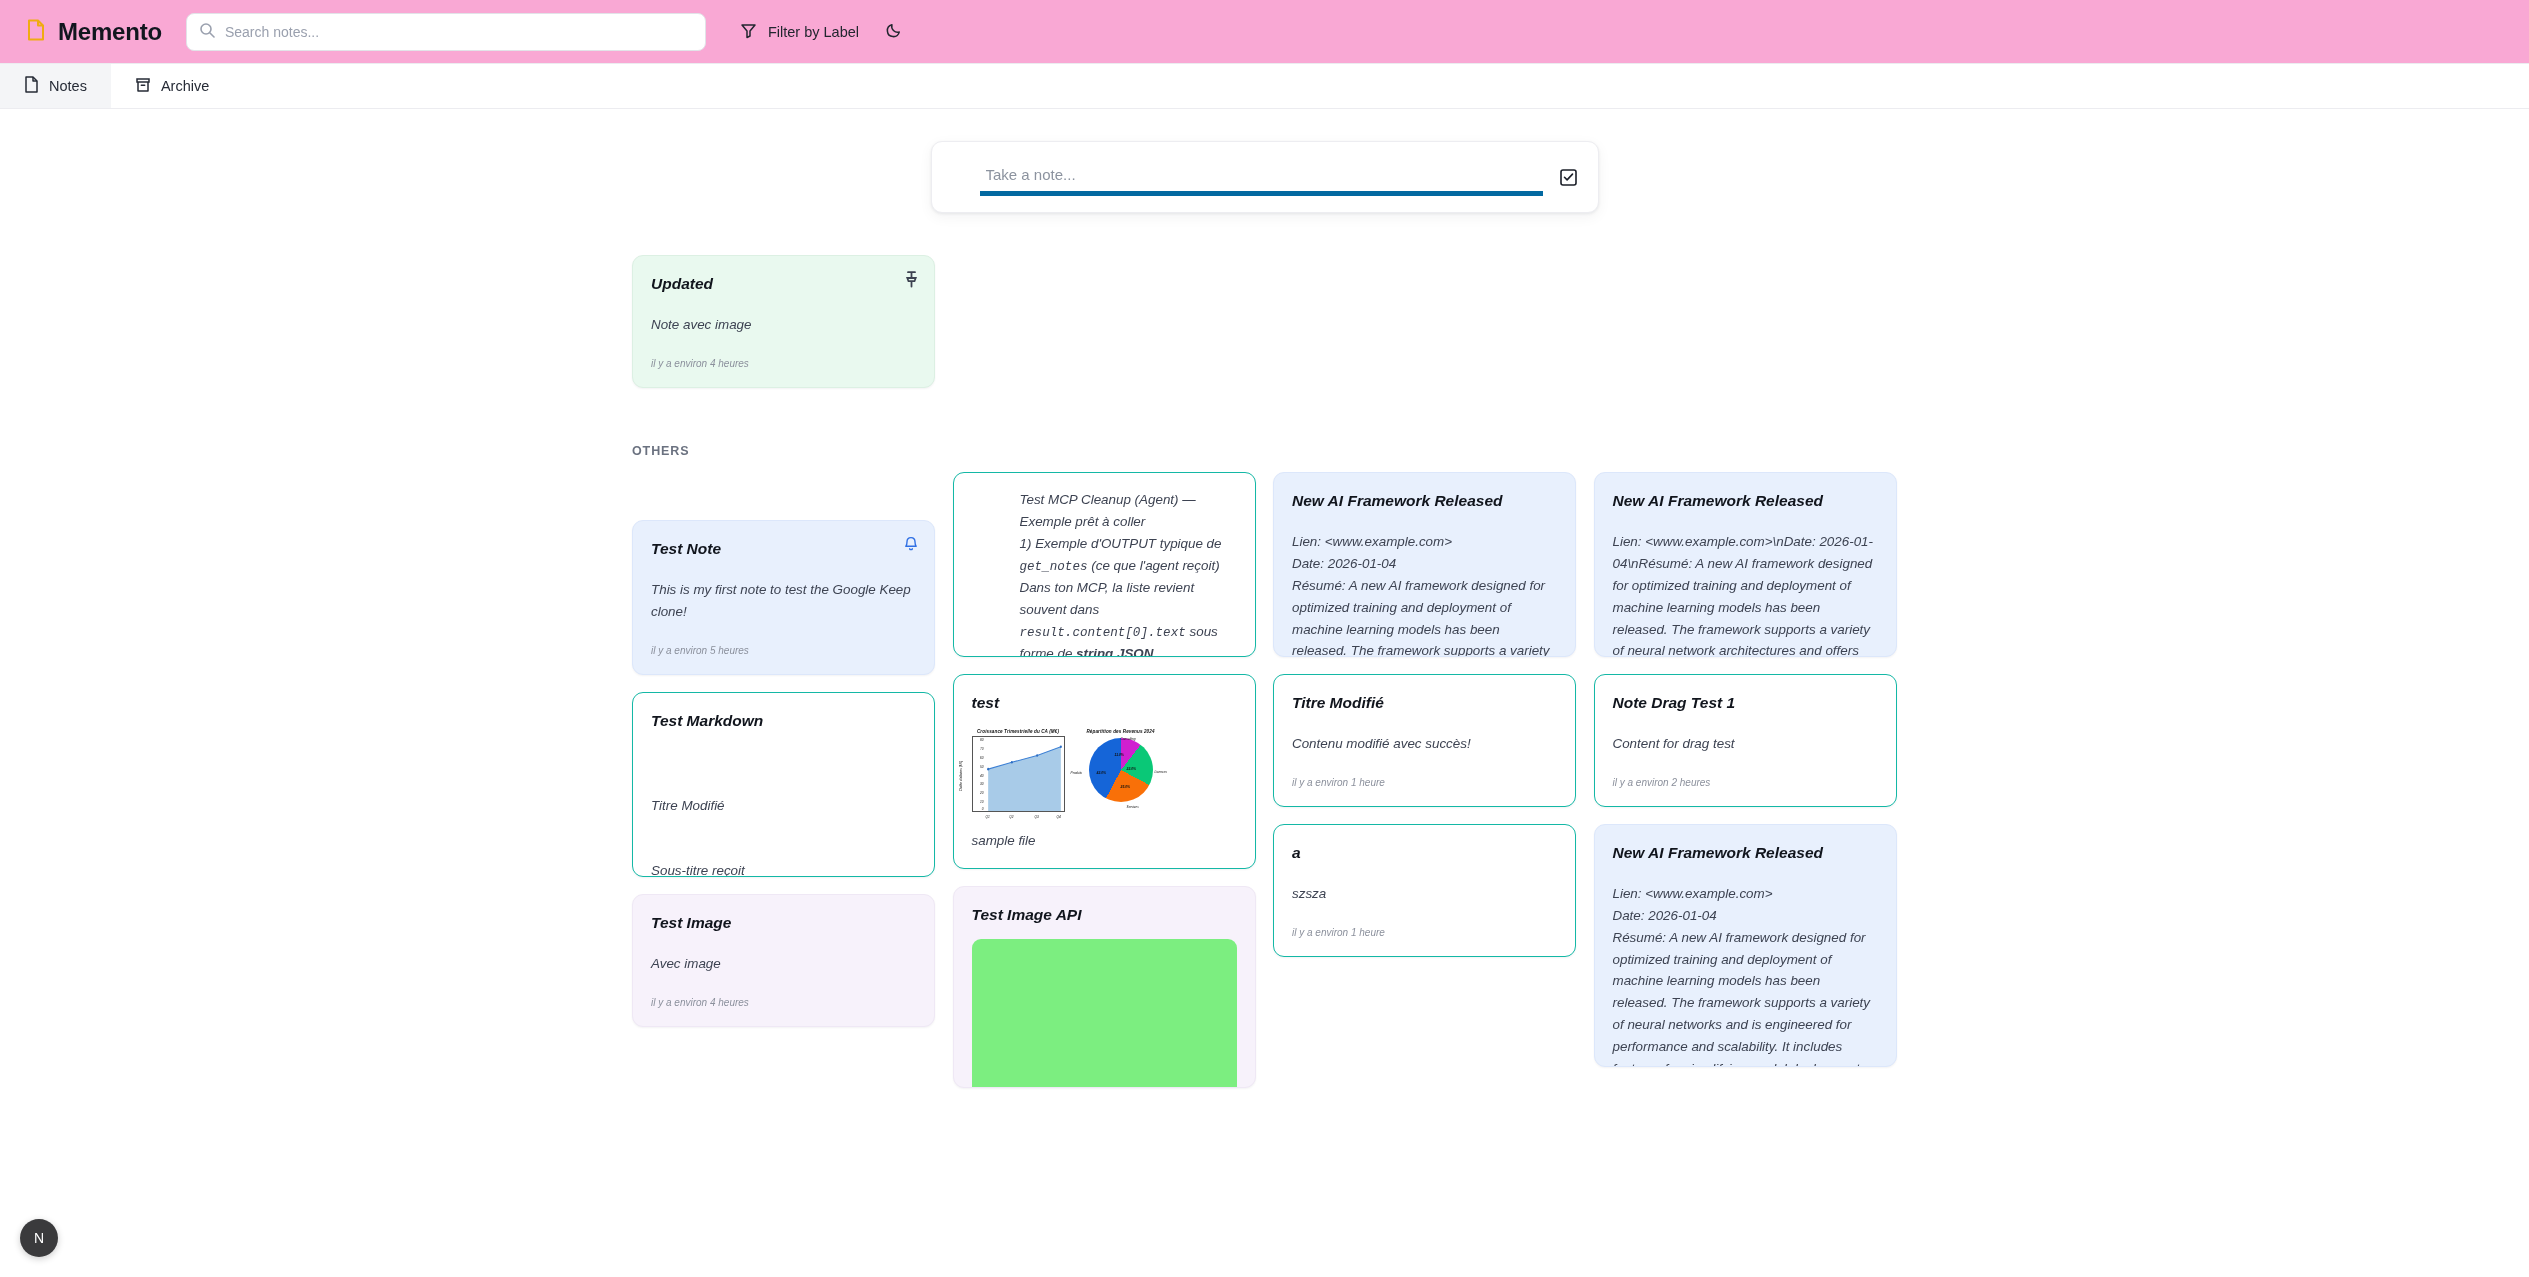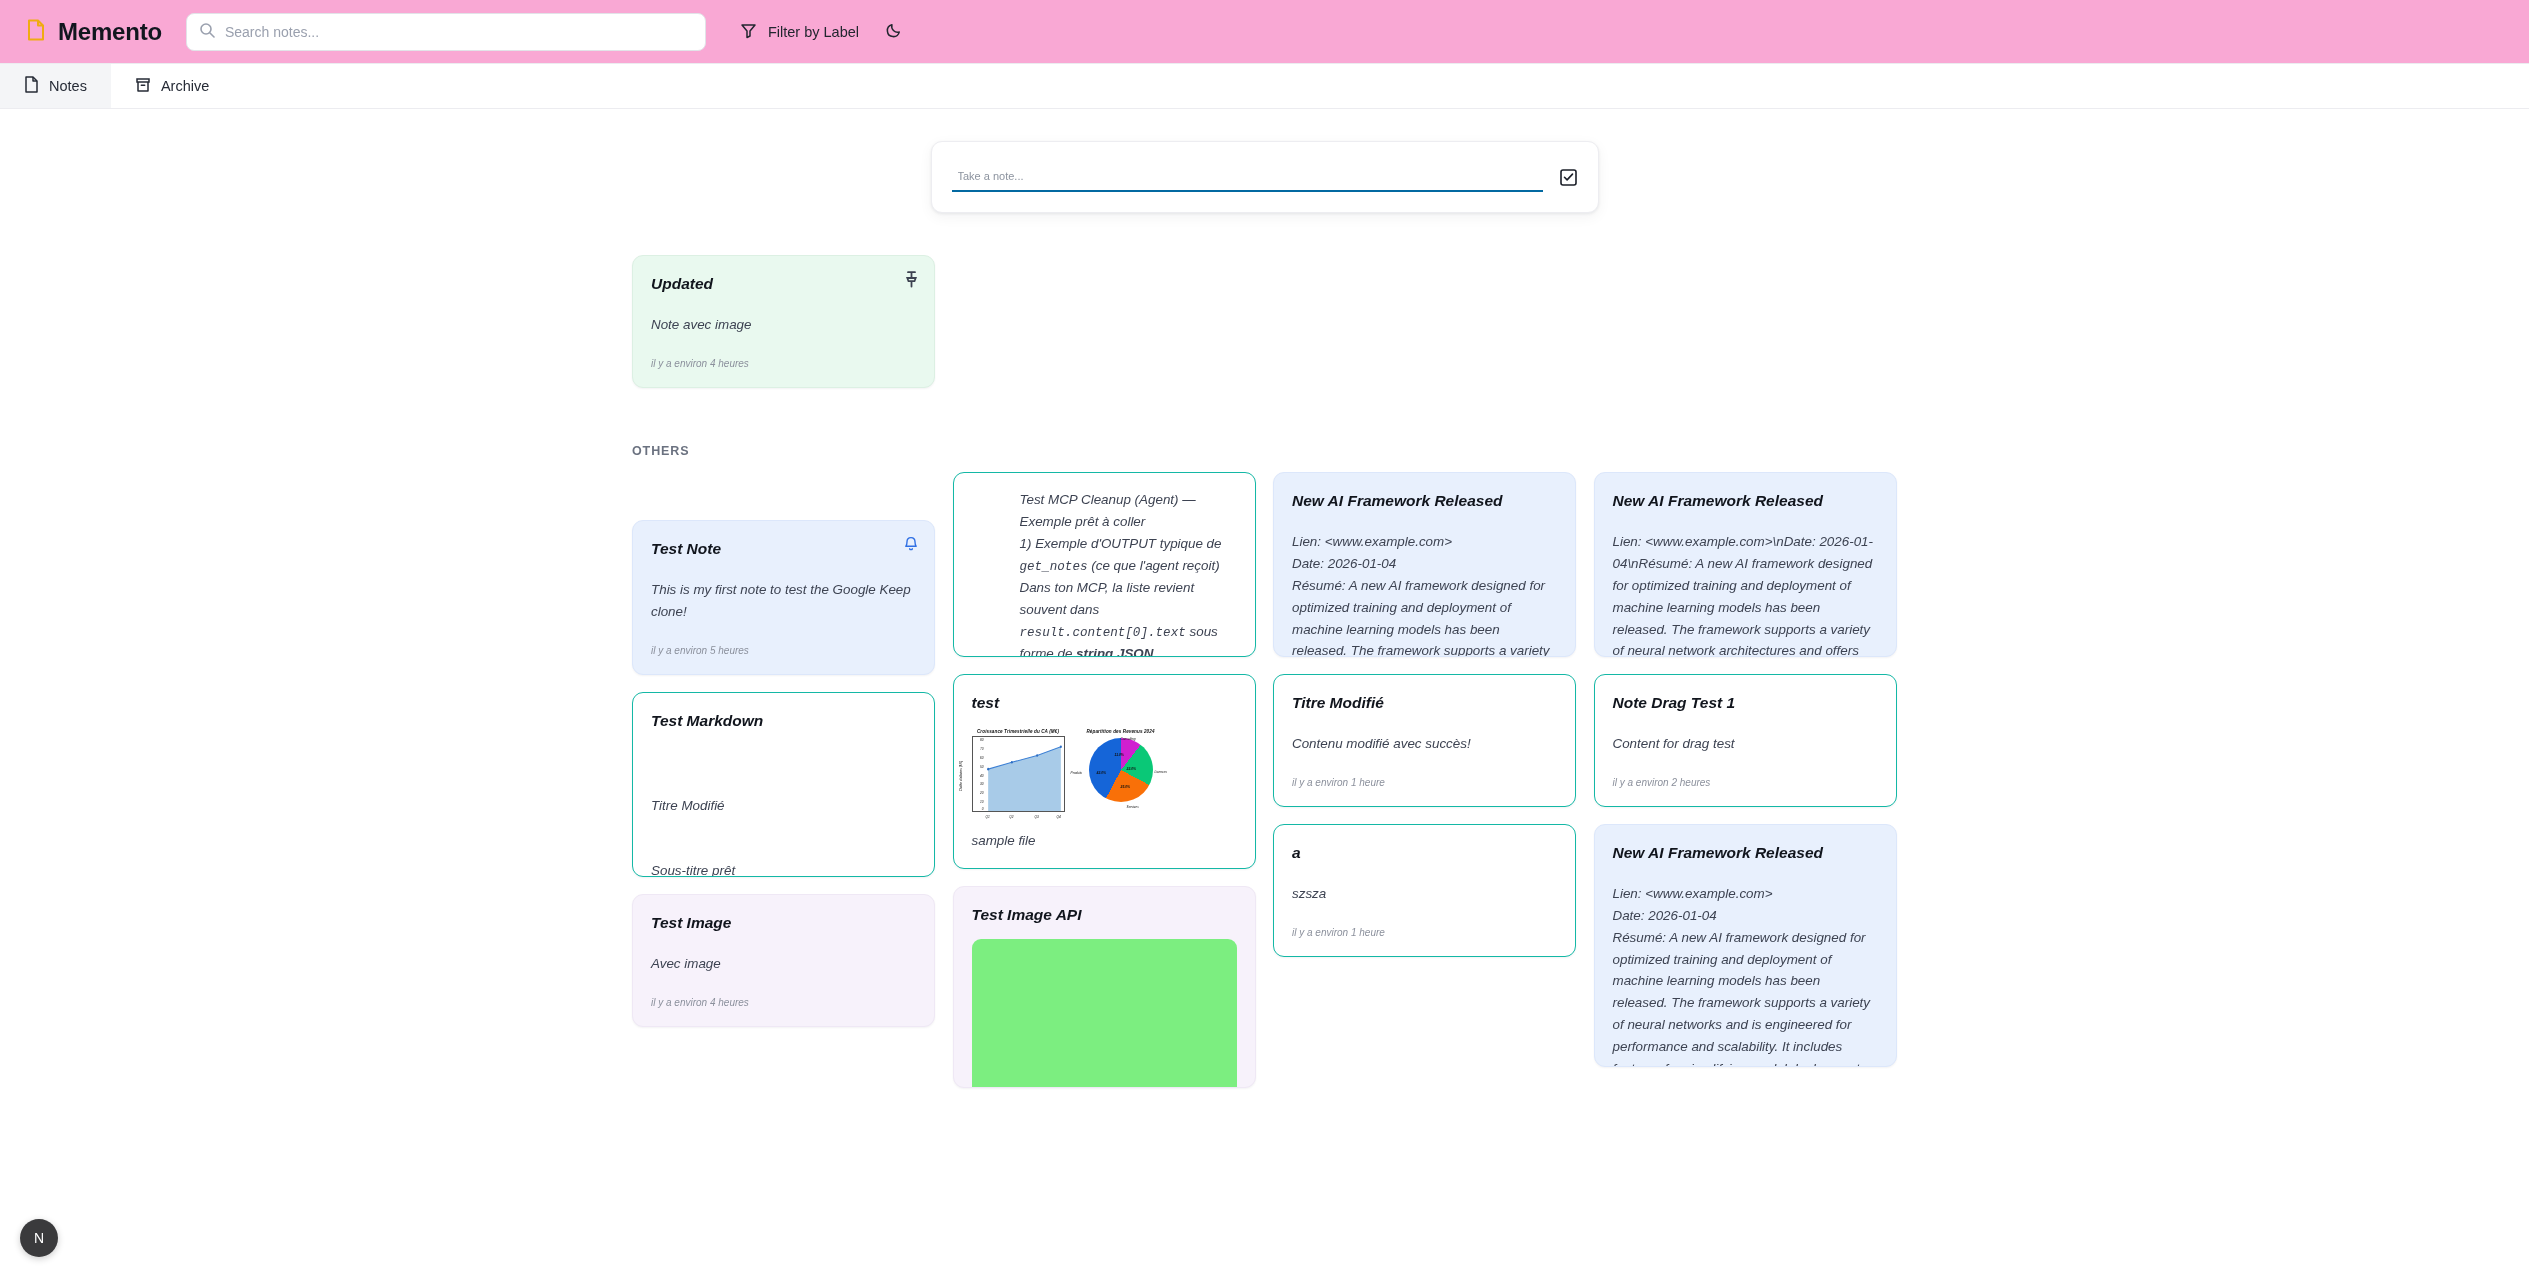--- a/index.html
+++ b/index.html
@@ -64,22 +64,22 @@
 
   .composer-row { display: flex; justify-content: center; padding-top: 32px; }
   .composer {
     width: 668px; height: 72px;
     background: #fff; border: 1px solid #ededf1; border-radius: 11px;
     box-shadow: 0 1px 3px rgba(20,22,30,.07), 0 4px 14px rgba(20,22,30,.05);
     display: flex; align-items: center; padding: 0 20px; gap: 10px;
   }
   .composer-input {
     flex: 1; border: none; outline: none; background: transparent;
-    font-family: "Liberation Sans", sans-serif; font-size: 11px; color: #2b3040;
-    border-bottom: 2px solid #0369a1; padding: 8px 6px;
+    font-family: "Liberation Sans", sans-serif; font-size: 15px; color: #2b3040;
+    border-bottom: 5px solid #0369a1; padding: 8px 6px; margin-left: 28px;
   }
   .composer-input::placeholder { color: #8c939f; }
   .composer-icon { cursor: pointer; display:flex; padding-left: 6px; }
 
   
   .section-label {
     font-size: 12.5px; font-weight: 600; letter-spacing: .9px;
     color: #6b7280; text-transform: uppercase;
     margin: 0 0 14px 0;
   }
@@ -265,21 +265,21 @@
               </svg>
           </span>
           <div class="card-body">This is my first note to test the Google Keep clone!</div>
           <div class="card-time">il y a environ 5 heures</div>
         </div>
 
         <div class="card clipped-tall">
           <div class="card-title">Test Markdown</div>
           <div class="card-body">
             <div>Titre Modifié</div>
-            <div>Sous-titre prêt</div>
+            <div>Sous-titre reçoit</div>
             
             
             
             
             
           </div>
         </div>
 
         <div class="card" style="background:#f7f2fb;border-color:#efe8f5;">
           <div class="card-title">Test Image</div>

